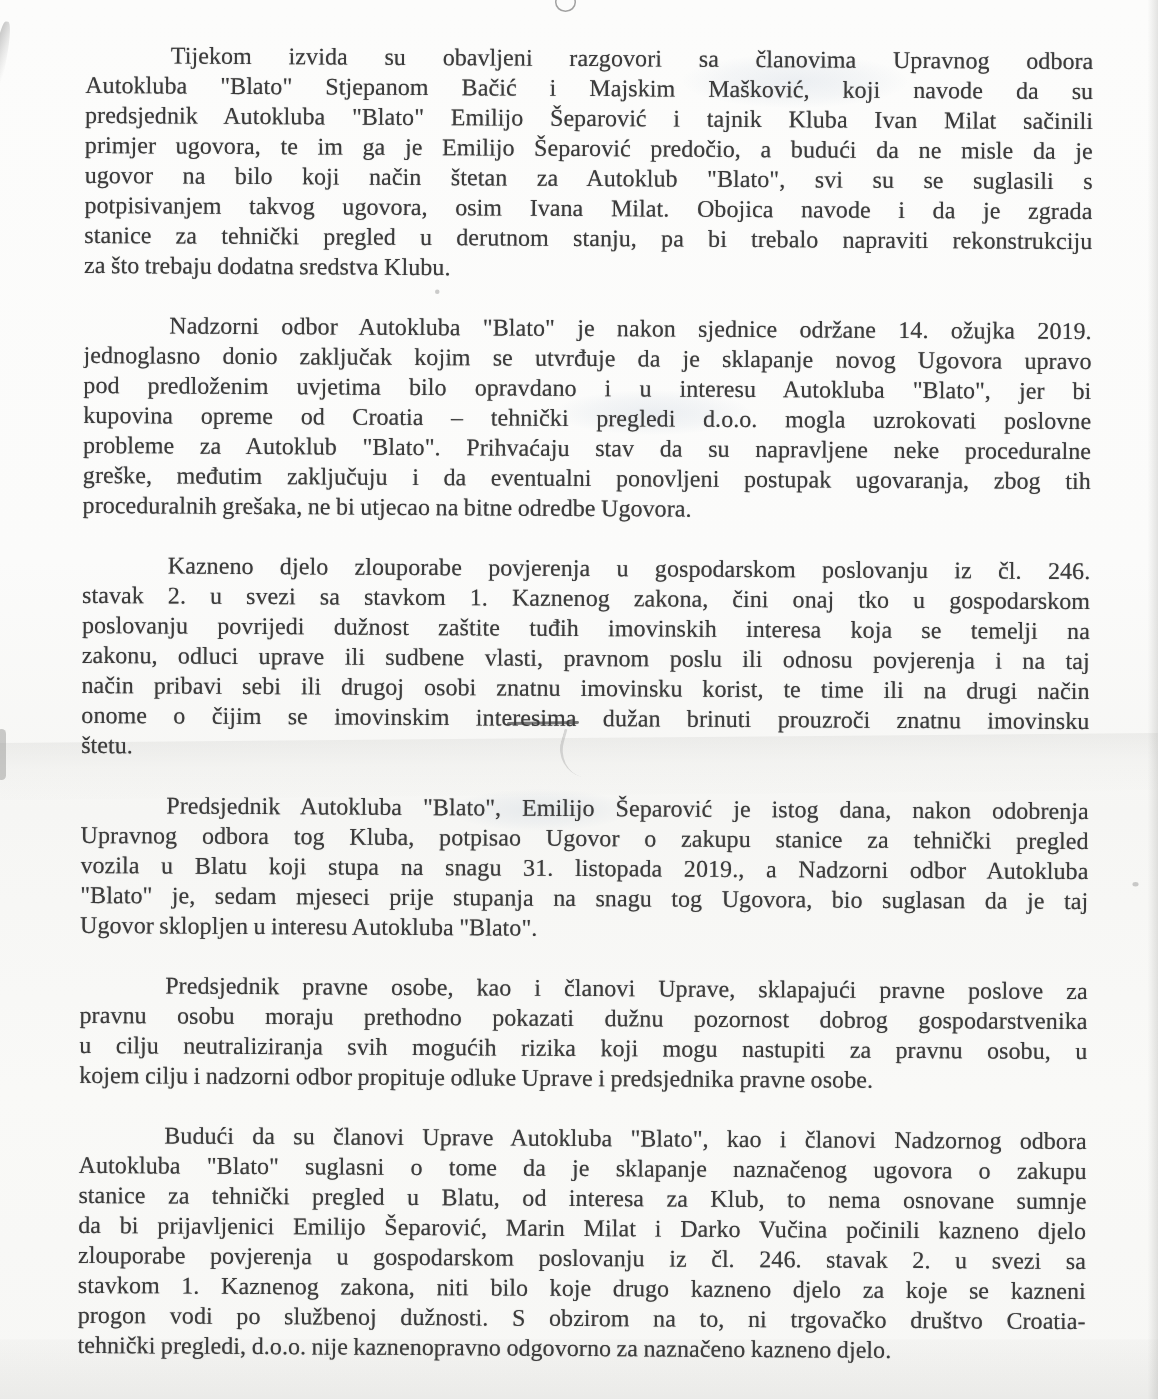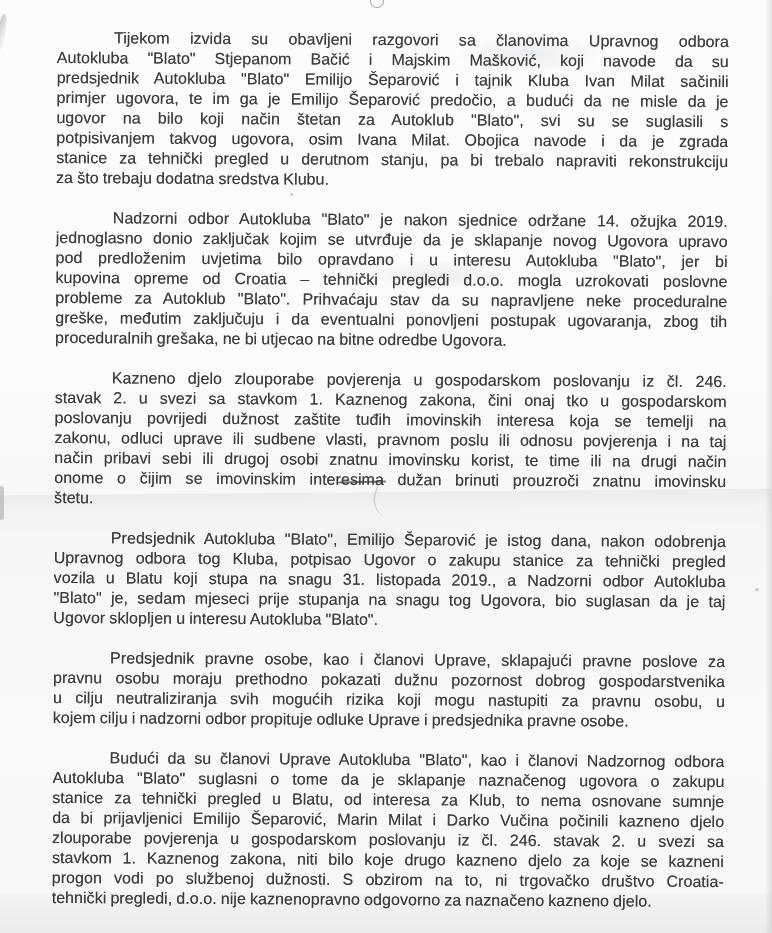--- a/index.html
+++ b/index.html
@@ -6,21 +6,21 @@
     margin: 0;
     padding: 0;
     background: #ffffff;
   }
   .page {
     position: relative;
     width: 772px;
     height: 933px;
     overflow: hidden;
     background: linear-gradient(180deg, #fcfcfb 0%, #fbfbfa 40%, #f6f6f4 58%, #f9f9f7 78%, #f7f7f5 100%);
-    font-family: Liberation Sans, sans-serif;
+    font-family: Liberation Serif, serif;
   }
   .text-block {
     position: absolute;
     left: 57px;
     top: 28px;
     width: 672px;
     color: #3c3c3c;
     font-size: 16px;
     line-height: 20px;
     letter-spacing: 0.05px;

